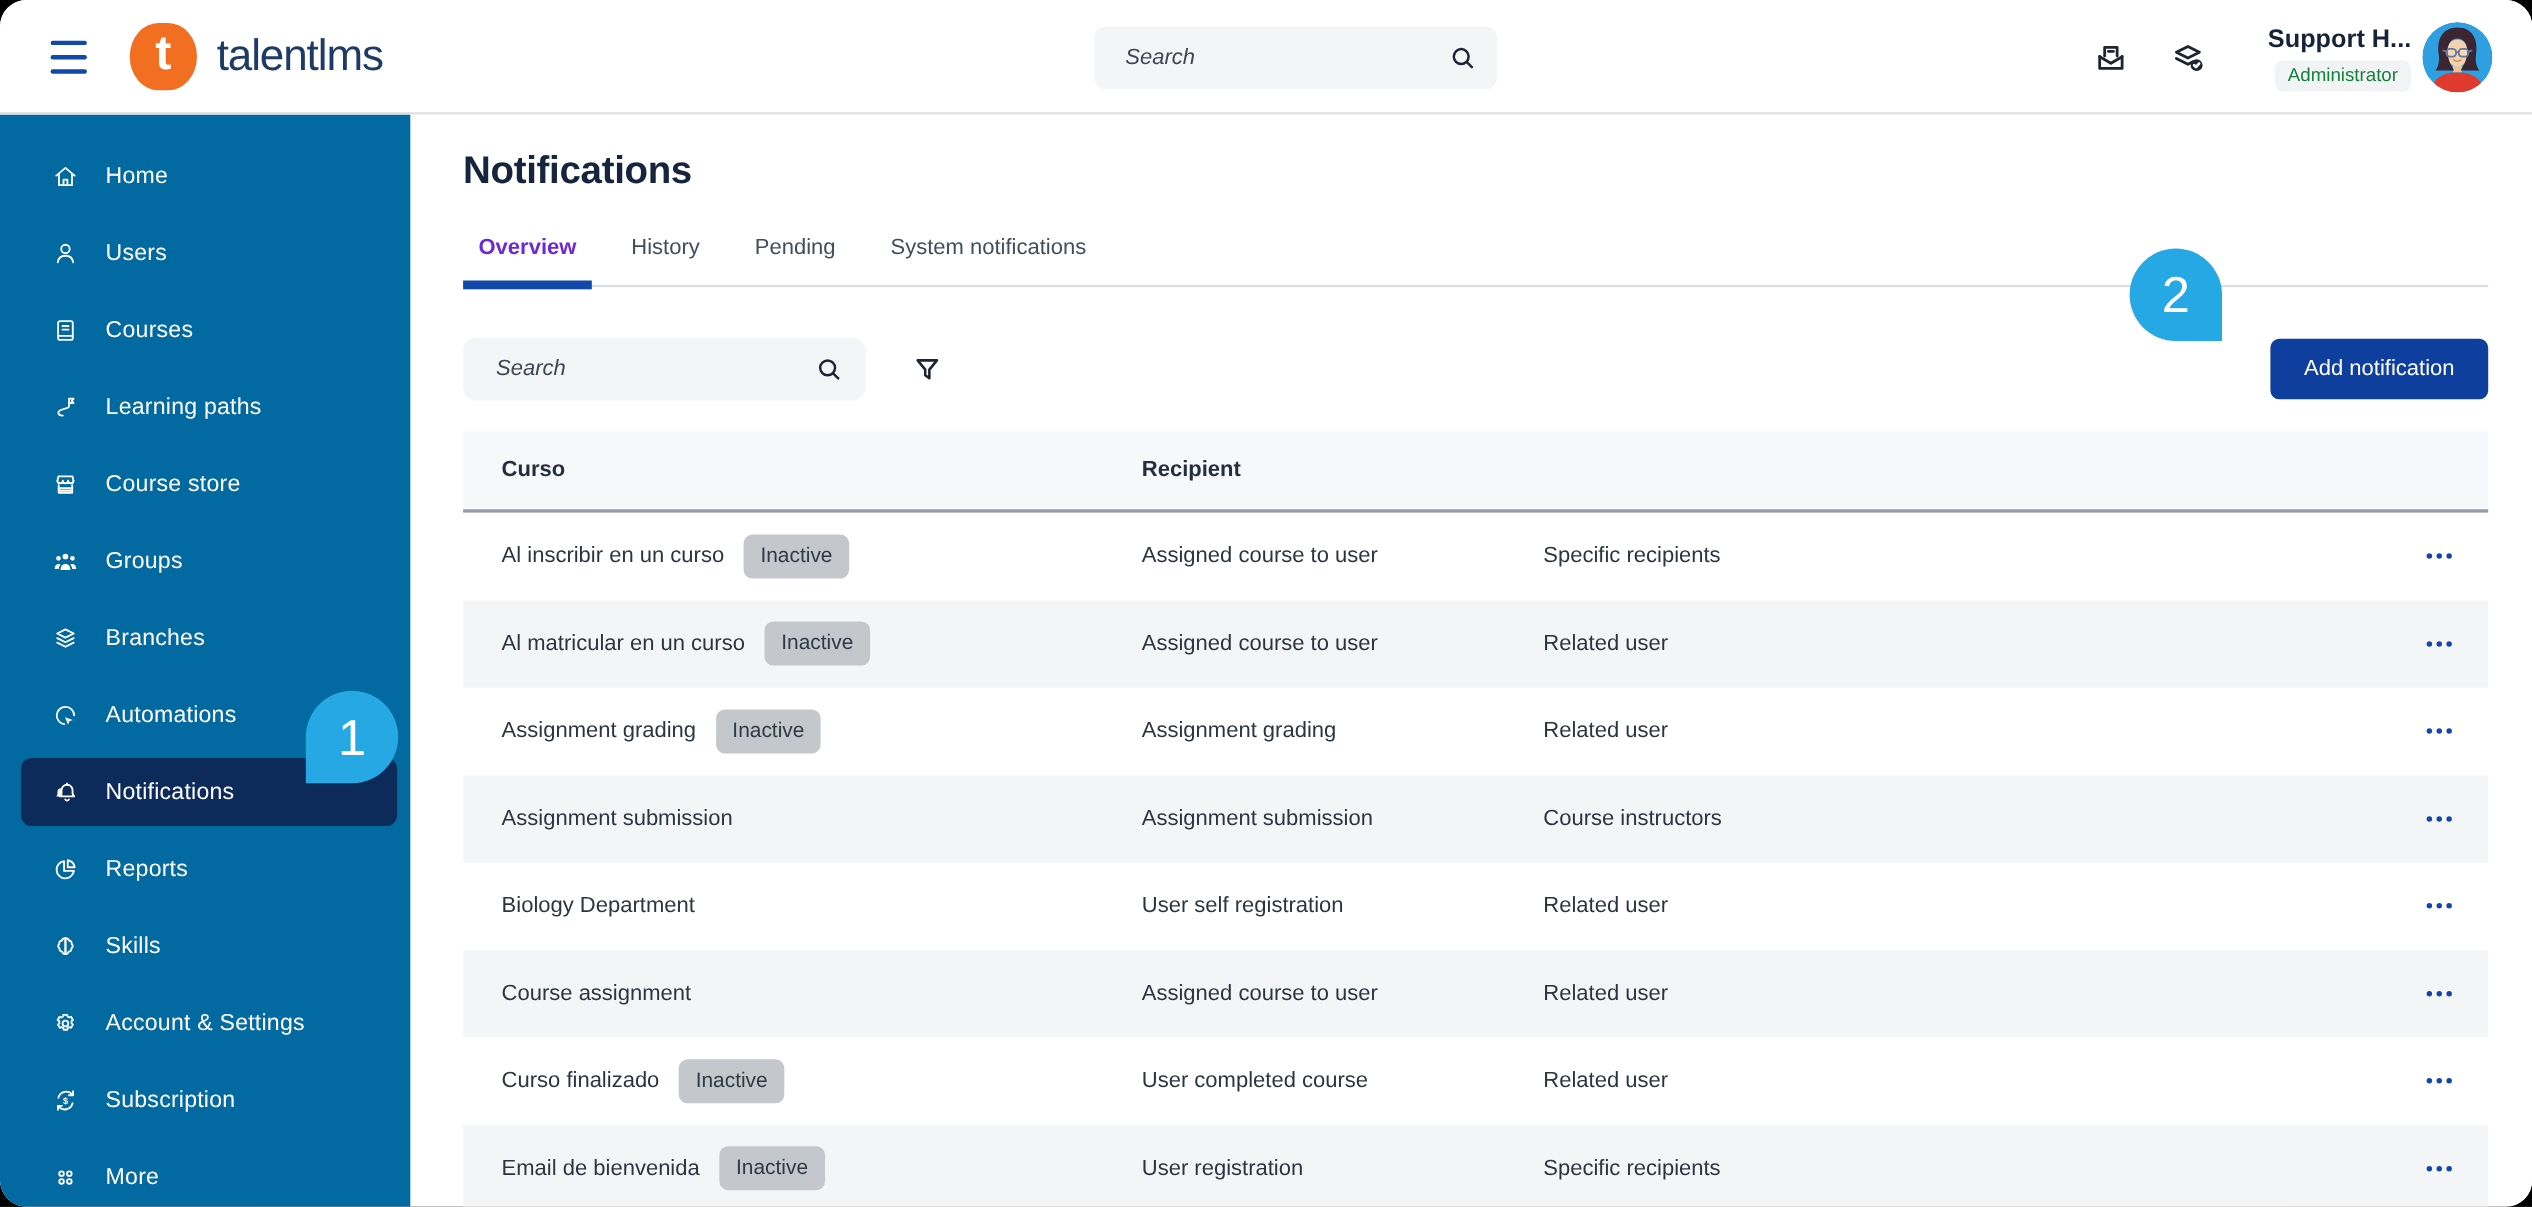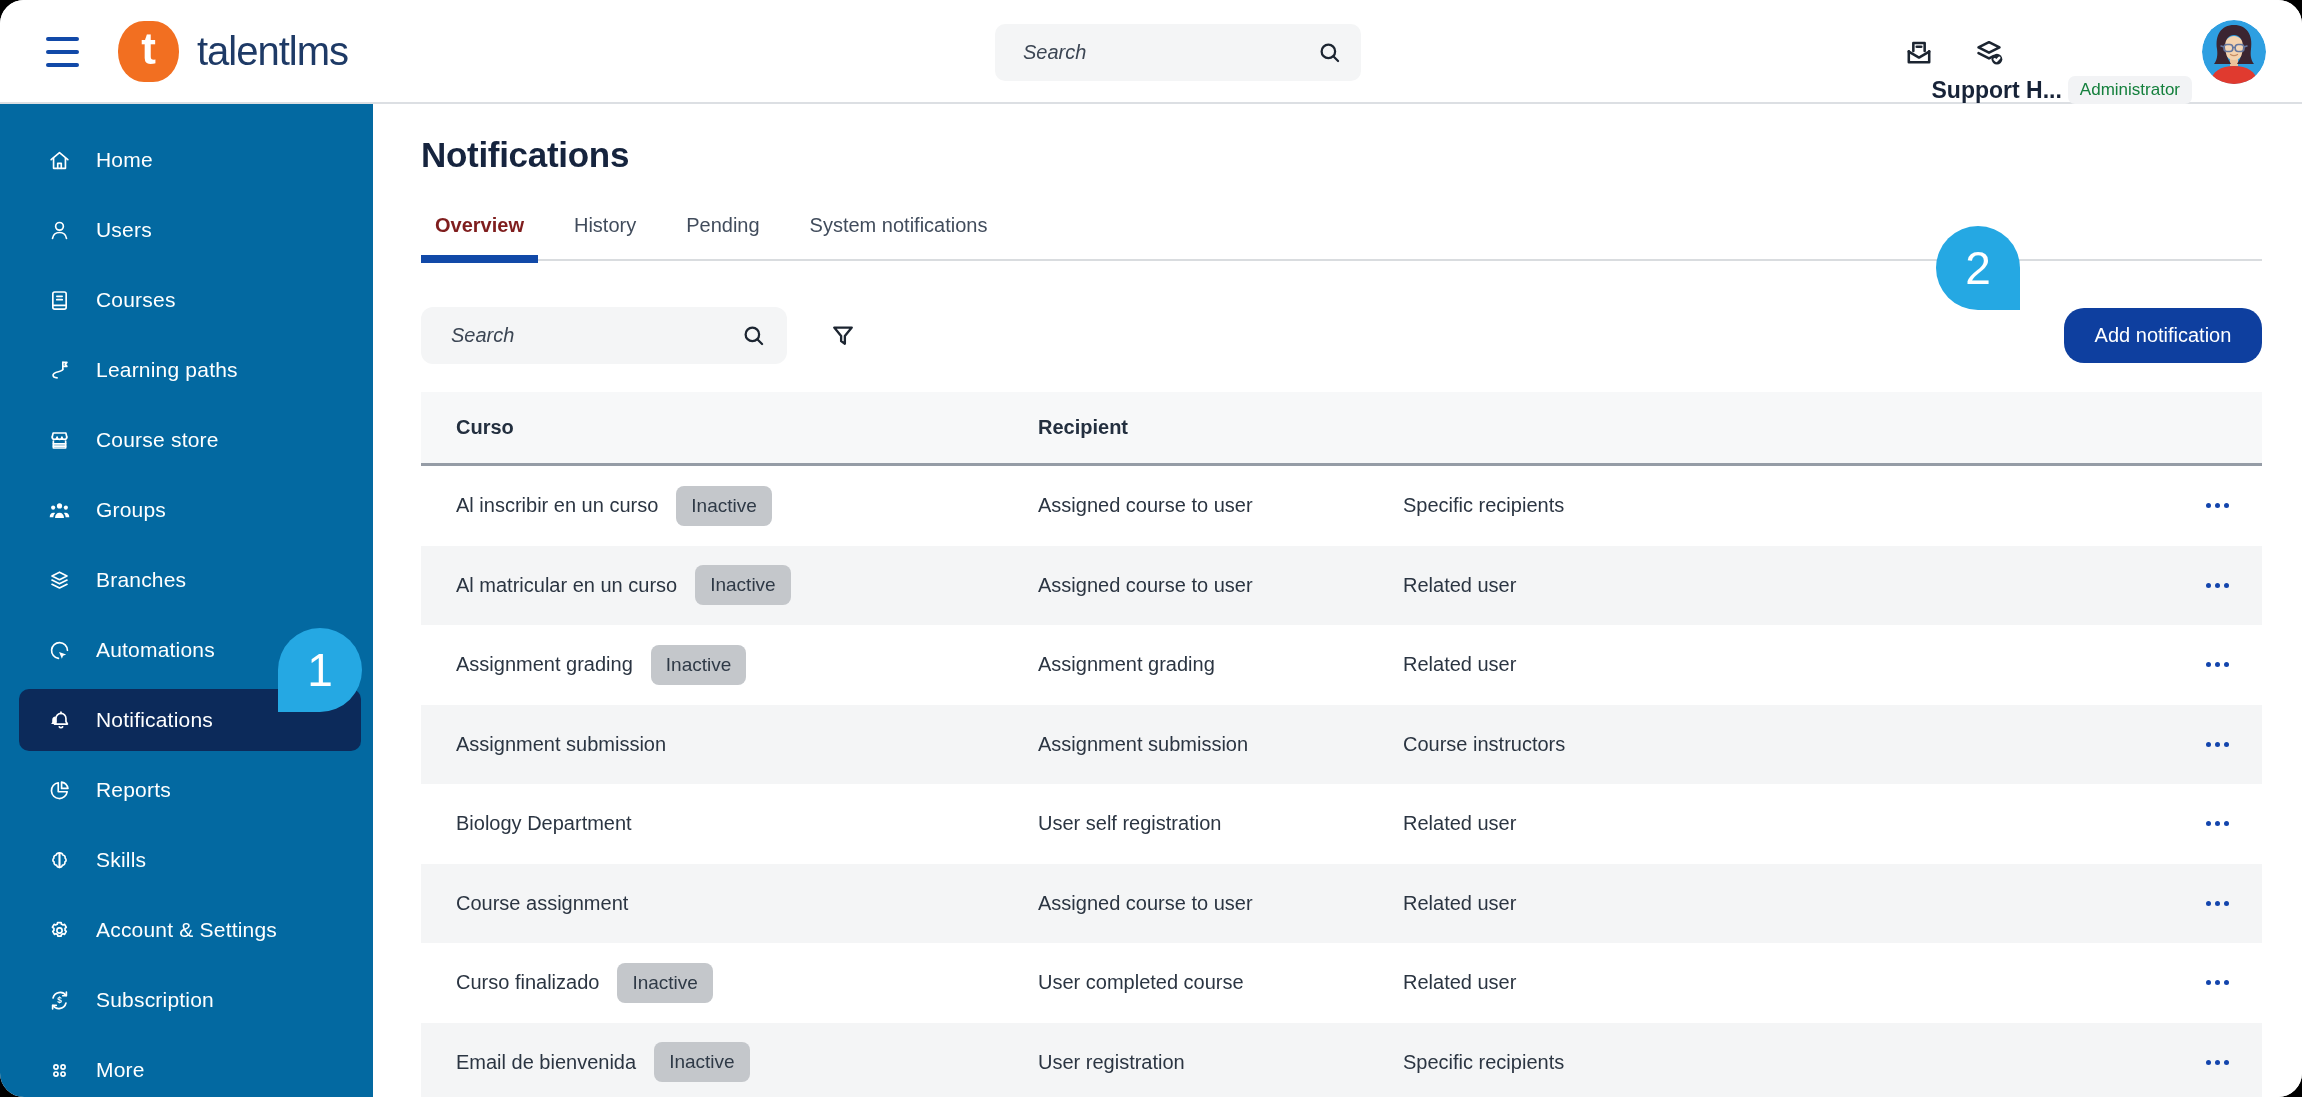--- a/index.html
+++ b/index.html
@@ -11,21 +11,21 @@
   .hamburger { position:absolute; left:46px; top:37px; width:33px; height:30px; display:flex; flex-direction:column; justify-content:space-between; cursor:pointer; }
   .hamburger div { height:3.6px; border-radius:2px; background:#1149a8; }
   .logo { position:absolute; left:118px; top:21px; display:flex; align-items:center; gap:18px; }
   .logo-mark { width:61px; height:61px; background:#f26f21; border-radius:26px 26px 26px 26px / 30px 30px 30px 30px; color:#fff; font-size:44px; font-weight:bold; display:flex; align-items:center; justify-content:center; padding-bottom:6px; }
   .logo-word { font-size:40px; font-weight:normal; color:#1e3a66; letter-spacing:-1px; }
   .top-search { position:absolute; left:995px; top:24px; width:366px; height:57px; background:#f4f5f6; border-radius:10px; display:flex; align-items:center; padding:0 18px 0 28px; }
   .top-search input, .ctrl-search input { border:none; outline:none; background:transparent; flex:1; font-size:20px; font-style:italic; color:#3c4654; font-family:inherit; }
   .top-search input::placeholder, .ctrl-search input::placeholder { color:#3c4654; opacity:1; font-style:italic; }
   .icon-btn { position:absolute; top:36px; width:34px; height:34px; cursor:pointer; }
   .icon-btn svg, .ctrl-filter svg, .search-glyph svg, .sort-caret svg { width:100%; height:100%; fill:none; stroke:#1c2531; stroke-width:1.7; stroke-linecap:round; stroke-linejoin:round; }
-  .user-block { position:absolute; right:110px; top:0; height:104px; display:flex; flex-direction:row; justify-content:center; align-items:flex-end; gap:6px; cursor:pointer; }
+  .user-block { position:absolute; right:110px; top:0; height:104px; display:flex; flex-direction:column; justify-content:center; align-items:flex-end; gap:6px; cursor:pointer; }
   .user-name { font-size:23px; font-weight:bold; color:#172338; }
   .user-role { background:#f2f3f5; color:#15803d; border-radius:7px; font-size:17px; padding:4px 12px; }
   .avatar { position:absolute; right:36px; top:20px; width:64px; height:64px; border-radius:50%; overflow:hidden; cursor:pointer; }
 
   
   .sidebar { position:absolute; left:0; top:104px; width:373px; height:1092px; background:#0369a1; padding-top:21px; z-index:2; }
   .side-item { height:70px; display:flex; align-items:center; padding-left:47px; gap:24px; color:#fff; cursor:pointer; }
   .side-item .s-icon { width:25px; height:25px; flex:0 0 25px; }
   .side-item .s-icon svg { width:100%; height:100%; fill:none; stroke:#fff; stroke-width:1.6; stroke-linecap:round; stroke-linejoin:round; }
   .side-item .s-icon svg .f { fill:#fff; stroke:none; }
@@ -35,27 +35,27 @@
   
   .callout { position:absolute; width:84px; height:84px; background:#25a8e3; color:#fff; font-size:46px; font-weight:300; display:flex; align-items:center; justify-content:center; z-index:6; }
   .callout-1 { left:278px; top:628px; border-radius:50% 50% 50% 0; }
   .callout-2 { left:1936px; top:226px; border-radius:50% 50% 0 50%; }
 
   
   .main { position:absolute; left:373px; top:104px; right:0; bottom:0; background:#fff; }
   .page-title { margin:31px 0 0 48px; font-size:35px; font-weight:bold; color:#16243e; letter-spacing:-.3px; }
   .tabs { display:flex; gap:22px; margin:39px 40px 0 48px; border-bottom:2px solid #d9dcdf; }
   .tab { padding:0 14px 22px 14px; font-size:20px; color:#414c5c; cursor:pointer; position:relative; }
-  .tab.active { color:#7f1d1d; font-weight:bold; }
+  .tab.active { color:#6d28d9; font-weight:bold; }
   .tab.active::after { content:""; position:absolute; left:0; right:0; bottom:-4px; height:8px; background:#1149a8; }
   .controls { margin:46px 40px 0 48px; display:flex; align-items:center; }
   .ctrl-search { width:366px; height:57px; background:#f4f5f6; border-radius:12px; display:flex; align-items:center; padding:0 20px 0 30px; }
   .search-glyph { width:27px; height:27px; flex:0 0 27px; cursor:pointer; }
   .ctrl-filter { width:28px; height:28px; margin-left:42px; cursor:pointer; }
-  .add-btn { margin-left:auto; width:198px; height:55px; background:#0e3f9f; color:#fff; border:none; border-radius:20px; font-size:20px; font-family:inherit; cursor:pointer; }
+  .add-btn { margin-left:auto; width:198px; height:55px; background:#0e3f9f; color:#fff; border:none; border-radius:8px; font-size:20px; font-family:inherit; cursor:pointer; }
 
   
   .table { margin:28px 40px 0 48px; }
   .thead { display:grid; grid-template-columns:617px 365px 1fr 90px; align-items:center; height:74px; background:#f7f8f9; border-bottom:3px solid #959ca6; }
   .thead .th { font-size:20px; font-weight:bold; color:#232f3f; display:flex; align-items:center; gap:10px; }
   .th:first-child, .trow .name-cell { padding-left:35px; }
   .sort-caret { width:20px; height:20px; cursor:pointer; }
   .sort-caret svg { stroke:#232f3f; stroke-width:2; }
   .trow { display:grid; grid-template-columns:617px 365px 1fr 90px; align-items:center; height:79.5px; font-size:20px; color:#2b3542; }
   .trow:nth-child(even) { background:#f4f5f6; }

